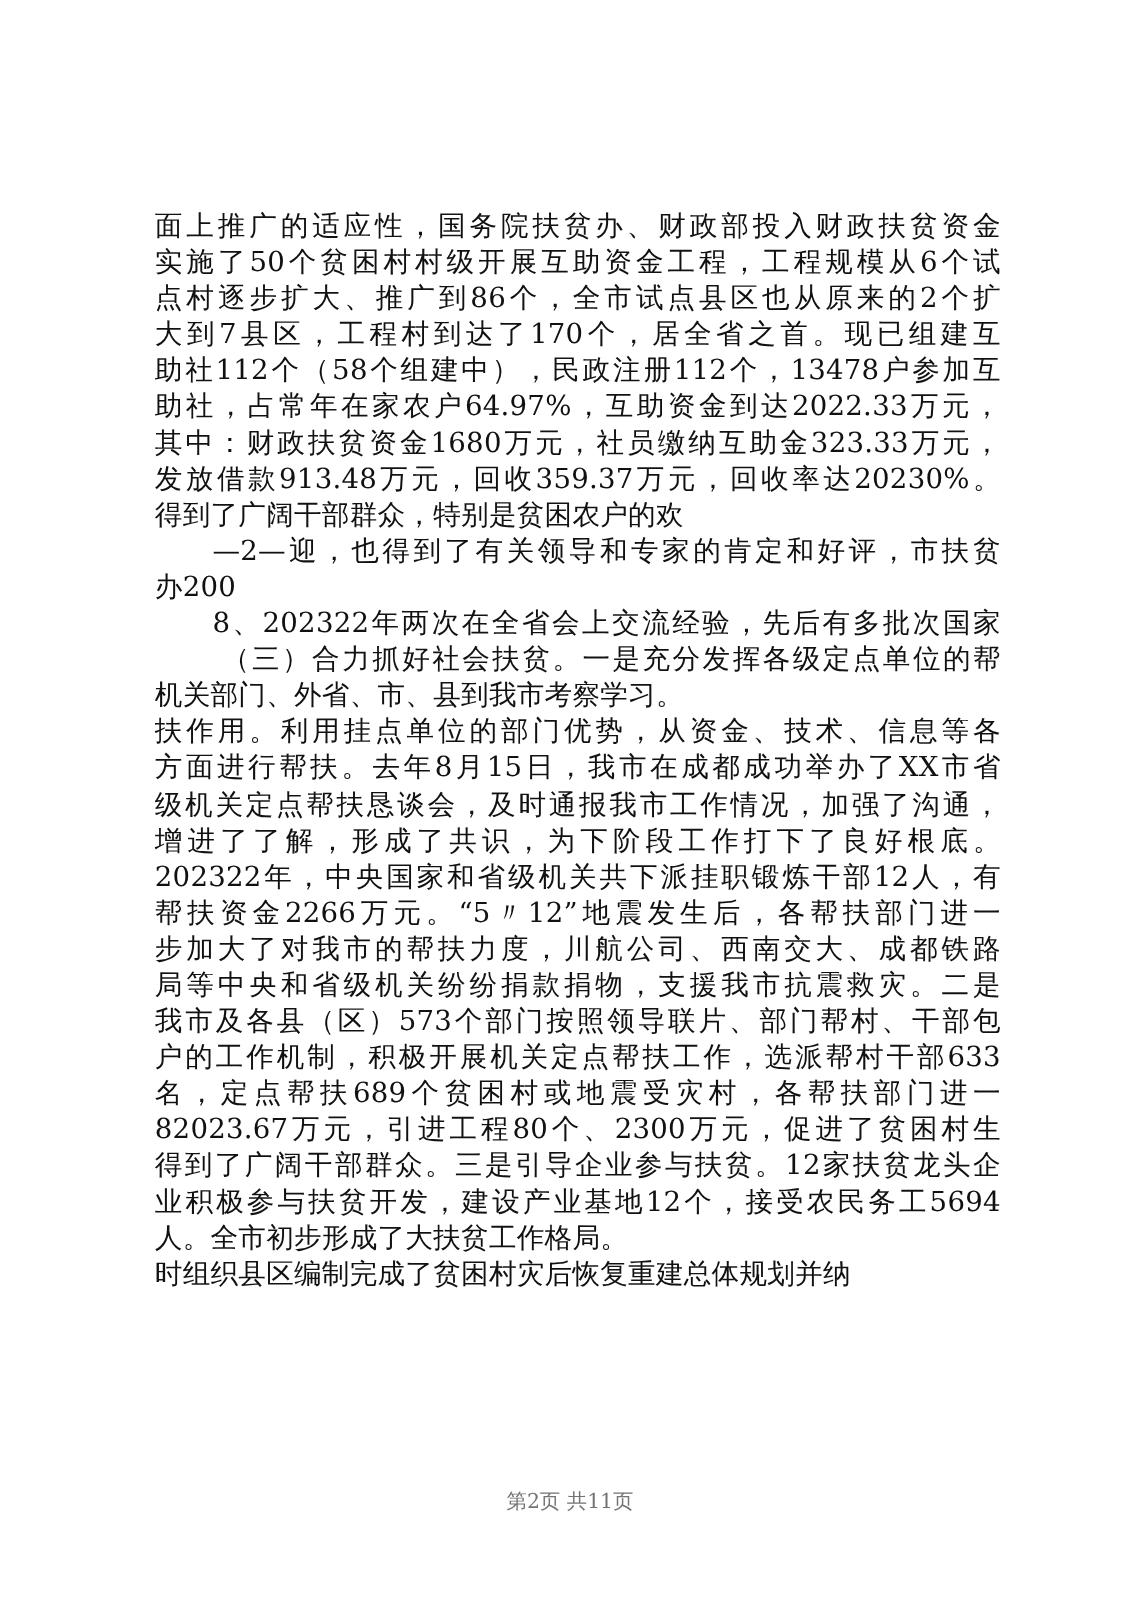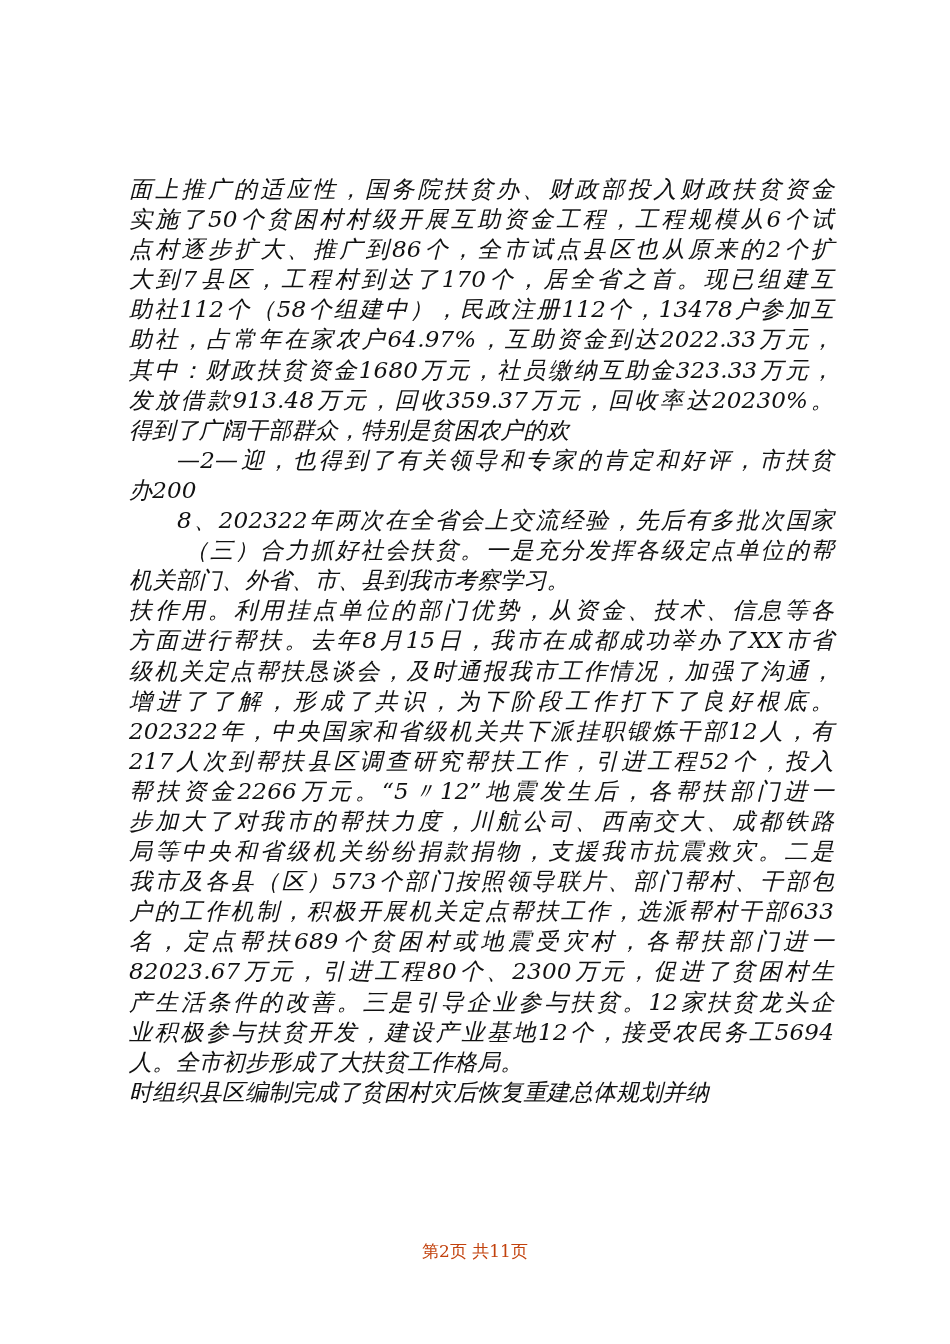--- a/index.html
+++ b/index.html
@@ -21,21 +21,20 @@
       top: 0;
       width: 950px;
       height: 1344px;
       background: #ffffff;
     }
     .body-text {
       position: absolute;
       left: 129px;
       top: 174px;
       width: 705px;
-      font-style: italic;
     }
     .line {
       height: 30.1px;
       line-height: 30.1px;
       font-size: 23px;
       white-space: nowrap;
       letter-spacing: 0.2px;
       text-align: justify;
       text-align-last: justify;
     }
@@ -48,21 +47,21 @@
     .line.indent2 {
       padding-left: 56px;
     }
     .footer {
       position: absolute;
       left: 0;
       width: 950px;
       top: 1240px;
       text-align: center;
       font-size: 17px;
-      color: #c2410c;
+      color: #737373;
     }
   </style>
 </head>
 <body>
 
 <div class="page">
   <div class="body-text">
     <div class="line">面上推广的适应性，国务院扶贫办、财政部投入财政扶贫资金</div>
     <div class="line">实施了50个贫困村村级开展互助资金工程，工程规模从6个试</div>
     <div class="line">点村逐步扩大、推广到86个，全市试点县区也从原来的2个扩</div>
@@ -75,29 +74,28 @@
     <div class="line indent">—2—迎，也得到了有关领导和专家的肯定和好评，市扶贫</div>
     <div class="line last">办200</div>
     <div class="line indent">8、202322年两次在全省会上交流经验，先后有多批次国家</div>
     <div class="line indent2">（三）合力抓好社会扶贫。一是充分发挥各级定点单位的帮</div>
     <div class="line last">机关部门、外省、市、县到我市考察学习。</div>
     <div class="line">扶作用。利用挂点单位的部门优势，从资金、技术、信息等各</div>
     <div class="line">方面进行帮扶。去年8月15日，我市在成都成功举办了XX市省</div>
     <div class="line">级机关定点帮扶恳谈会，及时通报我市工作情况，加强了沟通，</div>
     <div class="line">增进了了解，形成了共识，为下阶段工作打下了良好根底。</div>
     <div class="line">202322年，中央国家和省级机关共下派挂职锻炼干部12人，有</div>
-    <div class="line">217人次到帮扶县区调查研究帮扶工作，引进工程52个，投入</div>
     <div class="line">帮扶资金2266万元。“5〃12”地震发生后，各帮扶部门进一</div>
     <div class="line">步加大了对我市的帮扶力度，川航公司、西南交大、成都铁路</div>
     <div class="line">局等中央和省级机关纷纷捐款捐物，支援我市抗震救灾。二是</div>
     <div class="line">我市及各县（区）573个部门按照领导联片、部门帮村、干部包</div>
     <div class="line">户的工作机制，积极开展机关定点帮扶工作，选派帮村干部633</div>
     <div class="line">名，定点帮扶689个贫困村或地震受灾村，各帮扶部门进一</div>
     <div class="line">82023.67万元，引进工程80个、2300万元，促进了贫困村生</div>
-    <div class="line">产生活条件的改善。三是引导企业参与扶贫。12家扶贫龙头企</div>
+    <div class="line">得到了广阔干部群众。三是引导企业参与扶贫。12家扶贫龙头企</div>
     <div class="line">业积极参与扶贫开发，建设产业基地12个，接受农民务工5694</div>
     <div class="line last">人。全市初步形成了大扶贫工作格局。</div>
     <div class="line last">时组织县区编制完成了贫困村灾后恢复重建总体规划并纳</div>
   </div>
 
   <div class="footer">
     <span>第2页 共11页</span>
   </div>
 </div>
 

